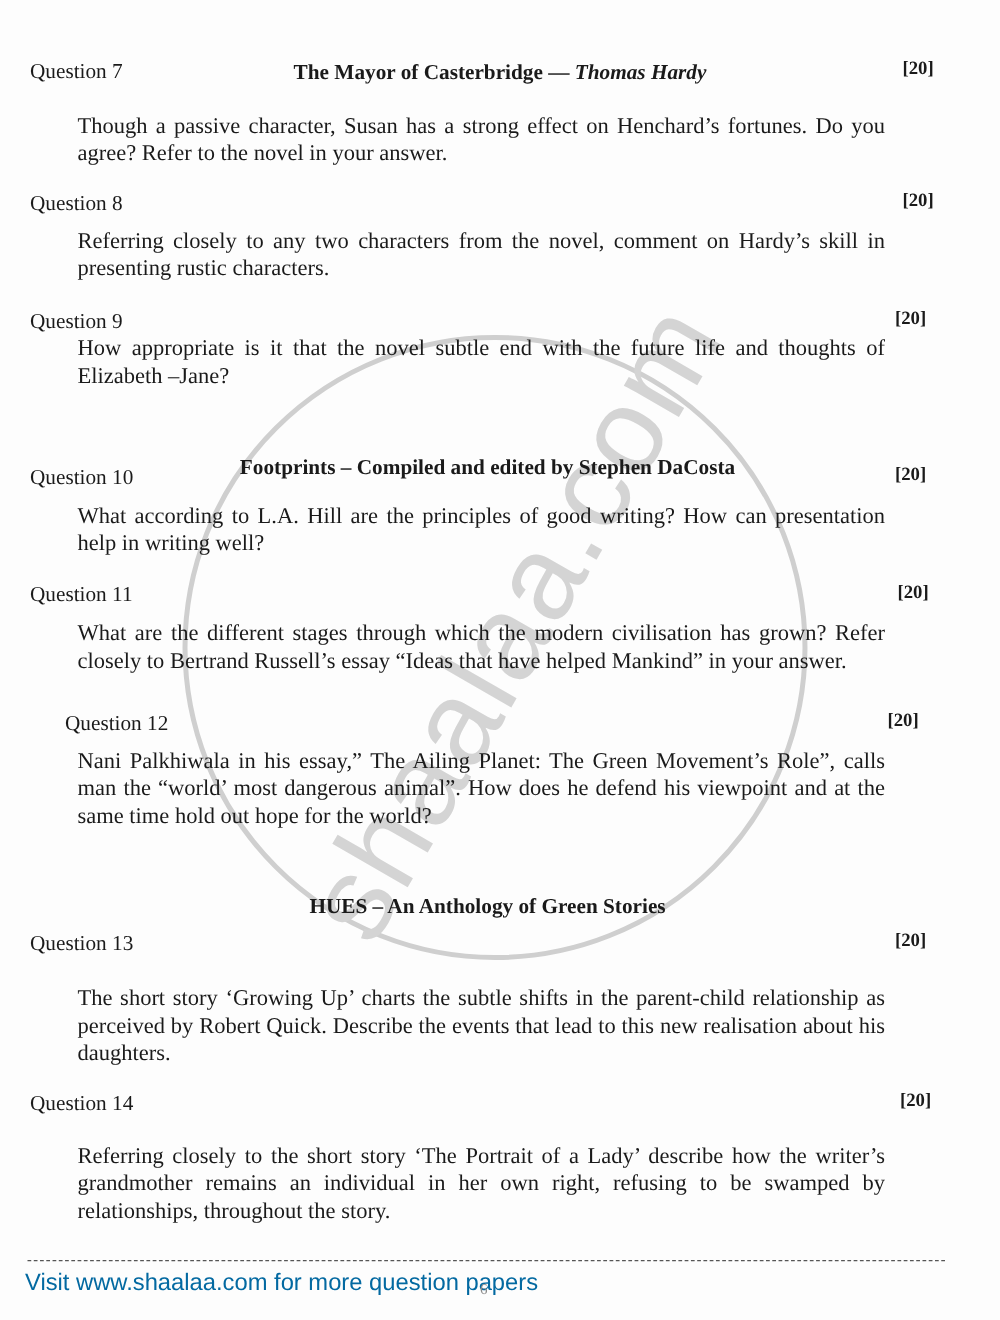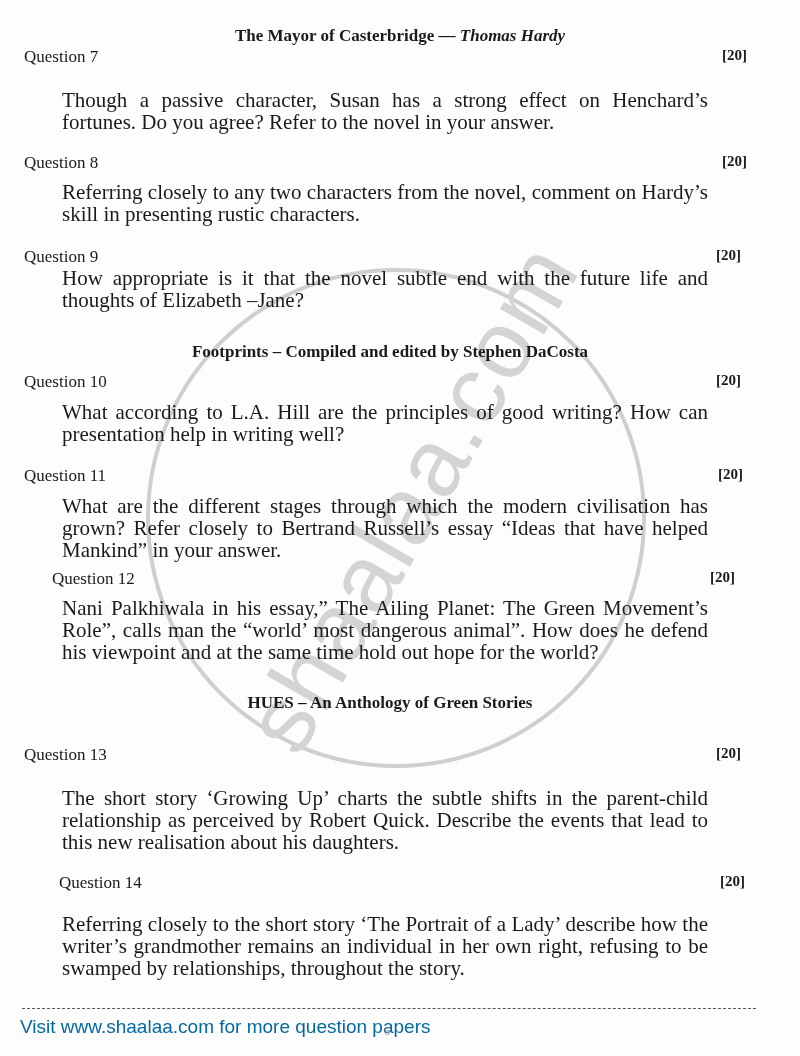--- a/index.html
+++ b/index.html
@@ -13,25 +13,25 @@
     border: 4px solid #cfcfcf; border-radius: 50%; box-sizing: border-box;
     pointer-events: none;
   }
   .watermark-text {
     position: absolute; left: 150px; top: 480px; width: 480px;
     font-family: "Liberation Sans", sans-serif; font-size: 96px; color: #d4d4d4;
     transform: rotate(-60deg); transform-origin: center; text-align: center;
     letter-spacing: 2px; pointer-events: none;
   }
   .abs { position: absolute; }
-  .section-title { font-weight: bold; font-size: 17px; text-align: center; left: 0; width: 730px; }
+  .section-title { font-weight: bold; font-size: 17px; text-align: center; left: 0; width: 730px; margin-top: 22px; }
   .section-title i { font-style: italic; }
   .q-head { font-weight: normal; font-size: 17px; left: 24px; }
   .q-marks { font-weight: bold; font-size: 15px; }
-  .q-body { left: 62px; width: 646px; font-size: 21px; line-height: 22px; text-align: justify; }
+  .q-body { left: 62px; width: 646px; font-size: 18px; line-height: 22px; text-align: justify; }
   .rule { left: 22px; width: 734px; top: 1008px; border-top: 1px dashed #555; }
   .footer { left: 20px; top: 1016px; font-family: "Liberation Sans", sans-serif; font-size: 19px; color: #0369a1; }
   .page-num { left: 384px; top: 1024px; font-size: 12px; color: #888; }
 </style>
 </head>
 <body>
 
 <div class="watermark"></div>
 <div class="abs watermark-text">shaalaa.com</div>
 
@@ -64,19 +64,19 @@
 <div class="abs q-head" style="top:569px;margin-left:28px;">Question 12</div>
 <div class="abs q-marks" style="top:569px;left:710px;">[20]</div>
 <div class="abs q-body" style="top:597px;">Nani Palkhiwala in his essay,” The Ailing Planet: The Green Movement’s Role”, calls man the “world’ most dangerous animal”. How does he defend his viewpoint and at the same time hold out hope for the world?</div>
 
 <div class="abs section-title" style="top:693px;left:40px;width:700px;">HUES – An Anthology of Green Stories</div>
 
 <div class="abs q-head" style="top:745px;">Question 13</div>
 <div class="abs q-marks" style="top:745px;left:716px;">[20]</div>
 <div class="abs q-body" style="top:787px;">The short story ‘Growing Up’ charts the subtle shifts in the parent-child relationship as perceived by Robert Quick. Describe the events that lead to this new realisation about his daughters.</div>
 
-<div class="abs q-head" style="top:873px;margin-left:35px;">Question 14</div>
+<div class="abs q-head" style="top:873px;">Question 14</div>
 <div class="abs q-marks" style="top:873px;left:720px;">[20]</div>
 <div class="abs q-body" style="top:913px;">Referring closely to the short story ‘The Portrait of a Lady’ describe how the writer’s grandmother remains an individual in her own right, refusing to be swamped by relationships, throughout the story.</div>
 
 <div class="abs rule"></div>
 <div class="abs footer">Visit www.shaalaa.com for more question papers</div>
 <div class="abs page-num">6</div>
 
 </body></html>

